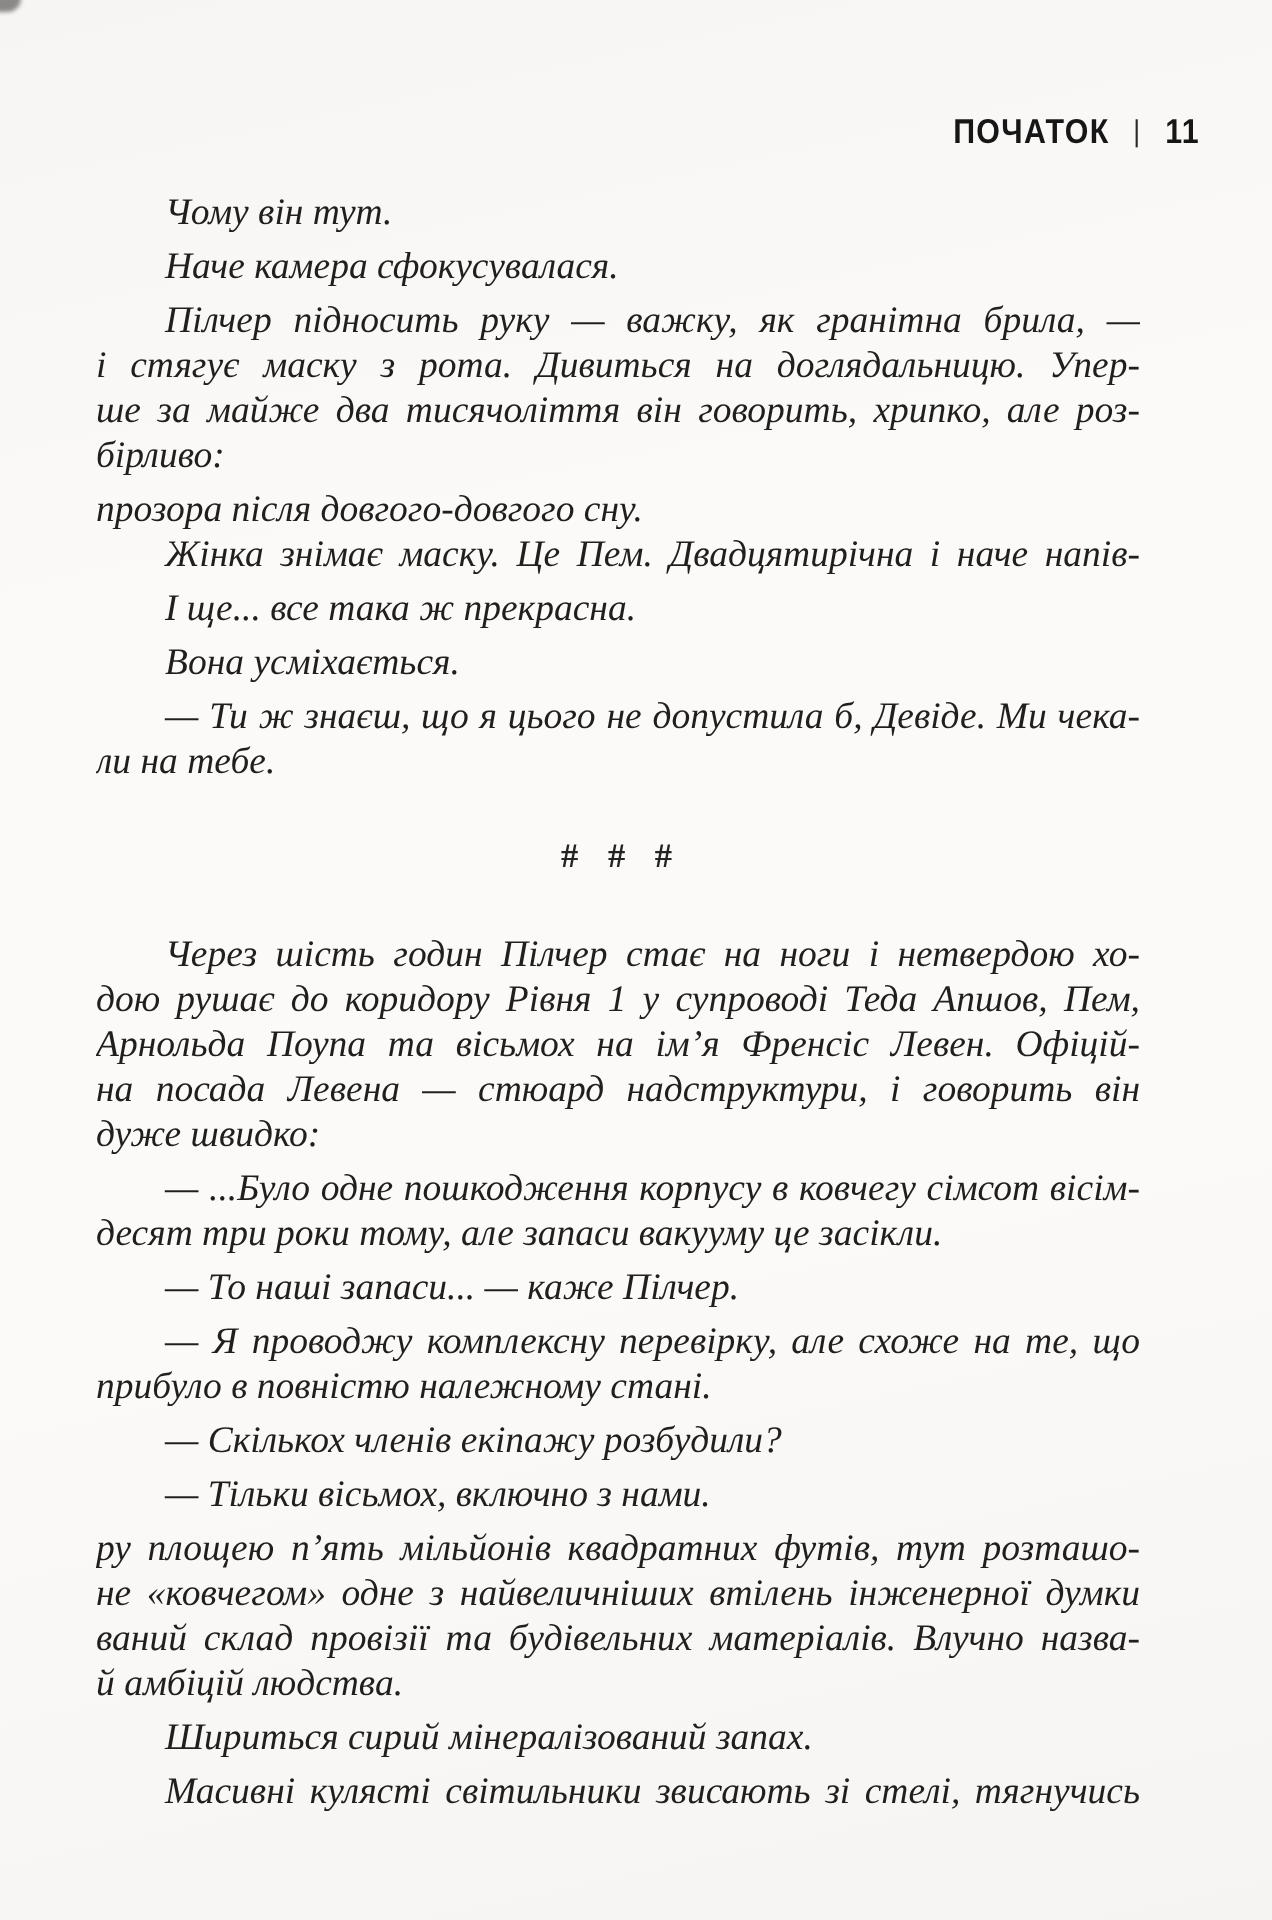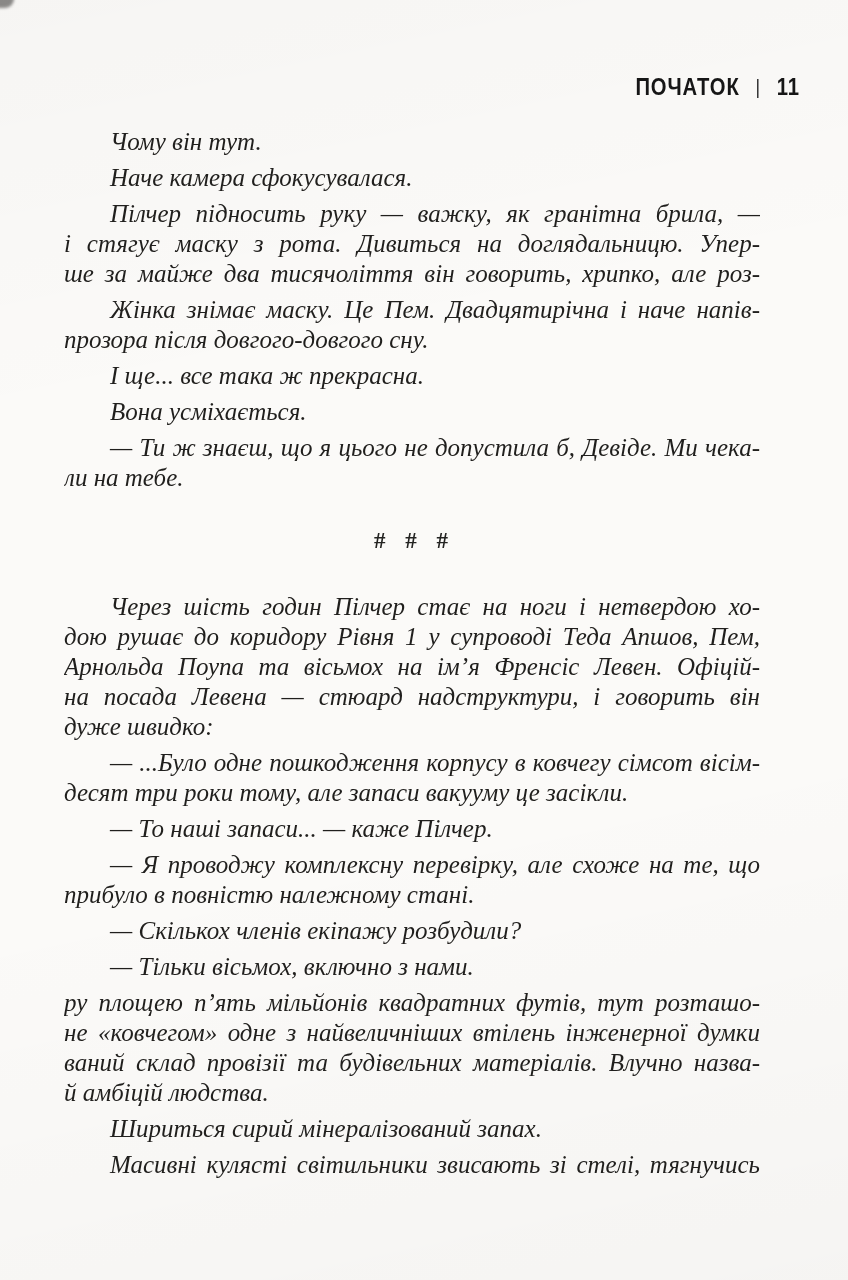--- a/index.html
+++ b/index.html
@@ -110,24 +110,25 @@
       <div class="para">
         <div class="line first">Чому він тут.</div>
       </div>
       <div class="para">
         <div class="line first">Наче камера сфокусувалася.</div>
       </div>
       <div class="para">
         <div class="line first j">Пілчер підносить руку — важку, як гранітна брила, —</div>
         <div class="line j">і стягує маску з рота. Дивиться на доглядальницю. Упер-</div>
         <div class="line j">ше за майже два тисячоліття він говорить, хрипко, але роз-</div>
+        <div class="line">бірливо:</div>
       </div>
       <div class="para">
+        <div class="line">прозора після довгого-довгого сну.</div>
         <div class="line first j">Жінка знімає маску. Це Пем. Двадцятирічна і наче напів-</div>
-        <div class="line">прозора після довгого-довгого сну.</div>
       </div>
       <div class="para">
         <div class="line first">І ще... все така ж прекрасна.</div>
       </div>
       <div class="para">
         <div class="line first">Вона усміхається.</div>
       </div>
       <div class="para">
         <div class="line first j">— Ти ж знаєш, що я цього не допустила б, Девіде. Ми чека-</div>
         <div class="line">ли на тебе.</div>

